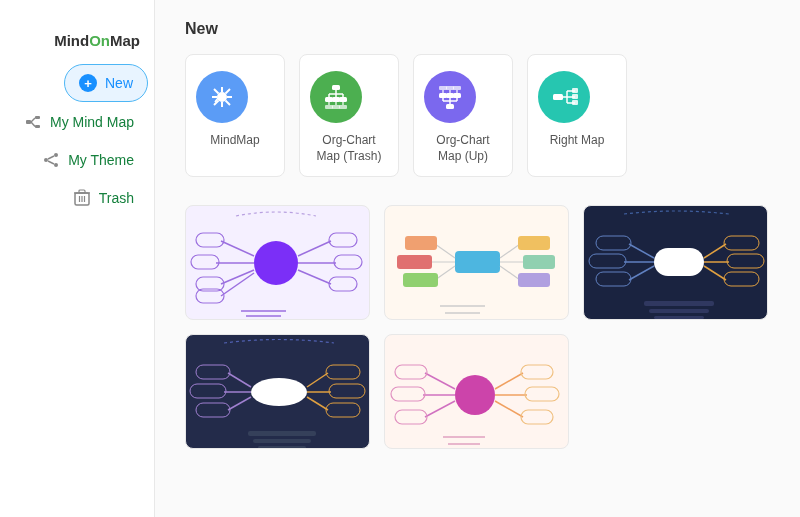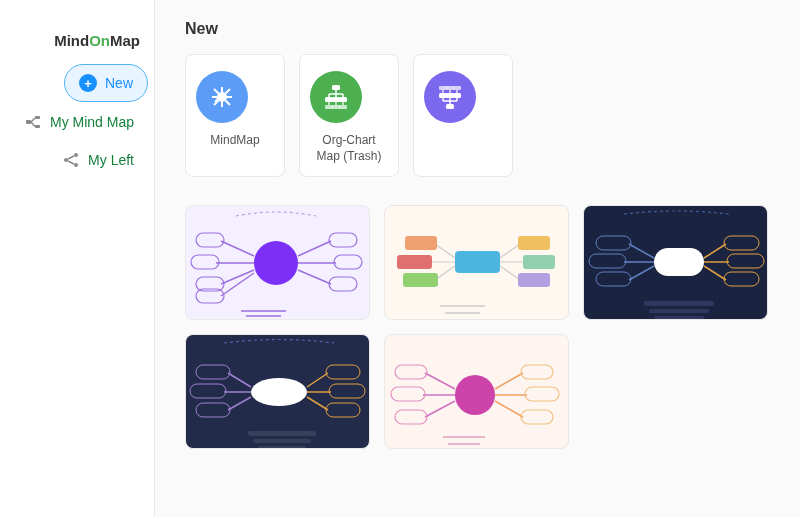--- a/index.html
+++ b/index.html
@@ -173,23 +173,36 @@
   <div class="sidebar-item">
     <div class="sidebar-icon">
       <svg width="18" height="18" viewBox="0 0 18 18">
         <circle cx="14" cy="4" r="2" fill="#888"></circle>
         <circle cx="4" cy="9" r="2" fill="#888"></circle>
         <circle cx="14" cy="14" r="2" fill="#888"></circle>
         <line x1="6" y1="8" x2="12" y2="5" stroke="#888" stroke-width="1.5"></line>
         <line x1="6" y1="10" x2="12" y2="13" stroke="#888" stroke-width="1.5"></line>
       </svg>
     </div>
-    <span>My Left</span>
-  </div>
-
+    <span>My Theme</span>
+  </div>
+
+  <div class="sidebar-item">
+    <div class="sidebar-icon">
+      <svg width="16" height="18" viewBox="0 0 16 18">
+        <rect x="1" y="4" width="14" height="12" rx="1.5" fill="none" stroke="#888" stroke-width="1.5"></rect>
+        <line x1="0" y1="4" x2="16" y2="4" stroke="#888" stroke-width="1.5"></line>
+        <rect x="5" y="1" width="6" height="3" rx="1" fill="none" stroke="#888" stroke-width="1.2"></rect>
+        <line x1="5.5" y1="7" x2="5.5" y2="13" stroke="#888" stroke-width="1.2"></line>
+        <line x1="8" y1="7" x2="8" y2="13" stroke="#888" stroke-width="1.2"></line>
+        <line x1="10.5" y1="7" x2="10.5" y2="13" stroke="#888" stroke-width="1.2"></line>
+      </svg>
+    </div>
+    <span>Trash</span>
+  </div>
 </div>
 
 <div class="main">
 
   <div class="section-title">New</div>
 
   <div class="map-types-grid">
 
     <div class="map-card">
       <div class="map-icon-circle" style="background:#5b9cf6;">
@@ -245,23 +258,40 @@
           <rect x="11" y="11" width="8" height="5" rx="1.5" fill="white"></rect>
           <rect x="18" y="11" width="8" height="5" rx="1.5" fill="white"></rect>
           <line x1="8" y1="16" x2="8" y2="19" stroke="white" stroke-width="1.5"></line>
           <line x1="15" y1="16" x2="15" y2="19" stroke="white" stroke-width="1.5"></line>
           <line x1="22" y1="16" x2="22" y2="19" stroke="white" stroke-width="1.5"></line>
           <line x1="8" y1="19" x2="22" y2="19" stroke="white" stroke-width="1.5"></line>
           <line x1="15" y1="19" x2="15" y2="22" stroke="white" stroke-width="1.5"></line>
           <rect x="11" y="22" width="8" height="5" rx="1.5" fill="white"></rect>
         </svg>
       </div>
-    </div>
-
-
+      <span class="map-card-label">Org-Chart Map (Up)</span>
+    </div>
+
+
+    <div class="map-card">
+      <div class="map-icon-circle" style="background:#26c6b0;">
+        <svg width="30" height="30" viewBox="0 0 30 30">
+          <rect x="4" y="12" width="10" height="6" rx="1.5" fill="white"></rect>
+          <line x1="14" y1="15" x2="18" y2="15" stroke="white" stroke-width="1.5"></line>
+          <line x1="18" y1="9" x2="18" y2="21" stroke="white" stroke-width="1.5"></line>
+          <line x1="18" y1="9" x2="26" y2="9" stroke="white" stroke-width="1.5"></line>
+          <line x1="18" y1="15" x2="26" y2="15" stroke="white" stroke-width="1.5"></line>
+          <line x1="18" y1="21" x2="26" y2="21" stroke="white" stroke-width="1.5"></line>
+          <rect x="23" y="6" width="6" height="5" rx="1" fill="rgba(255,255,255,0.85)"></rect>
+          <rect x="23" y="12" width="6" height="5" rx="1" fill="rgba(255,255,255,0.85)"></rect>
+          <rect x="23" y="18" width="6" height="5" rx="1" fill="rgba(255,255,255,0.85)"></rect>
+        </svg>
+      </div>
+      <span class="map-card-label">Right Map</span>
+    </div>
 
 
 
   </div>
 
 
   <div class="themes-grid">
 
     <div class="theme-card theme-light-purple">
       <svg width="185" height="115" viewBox="0 0 185 115">

